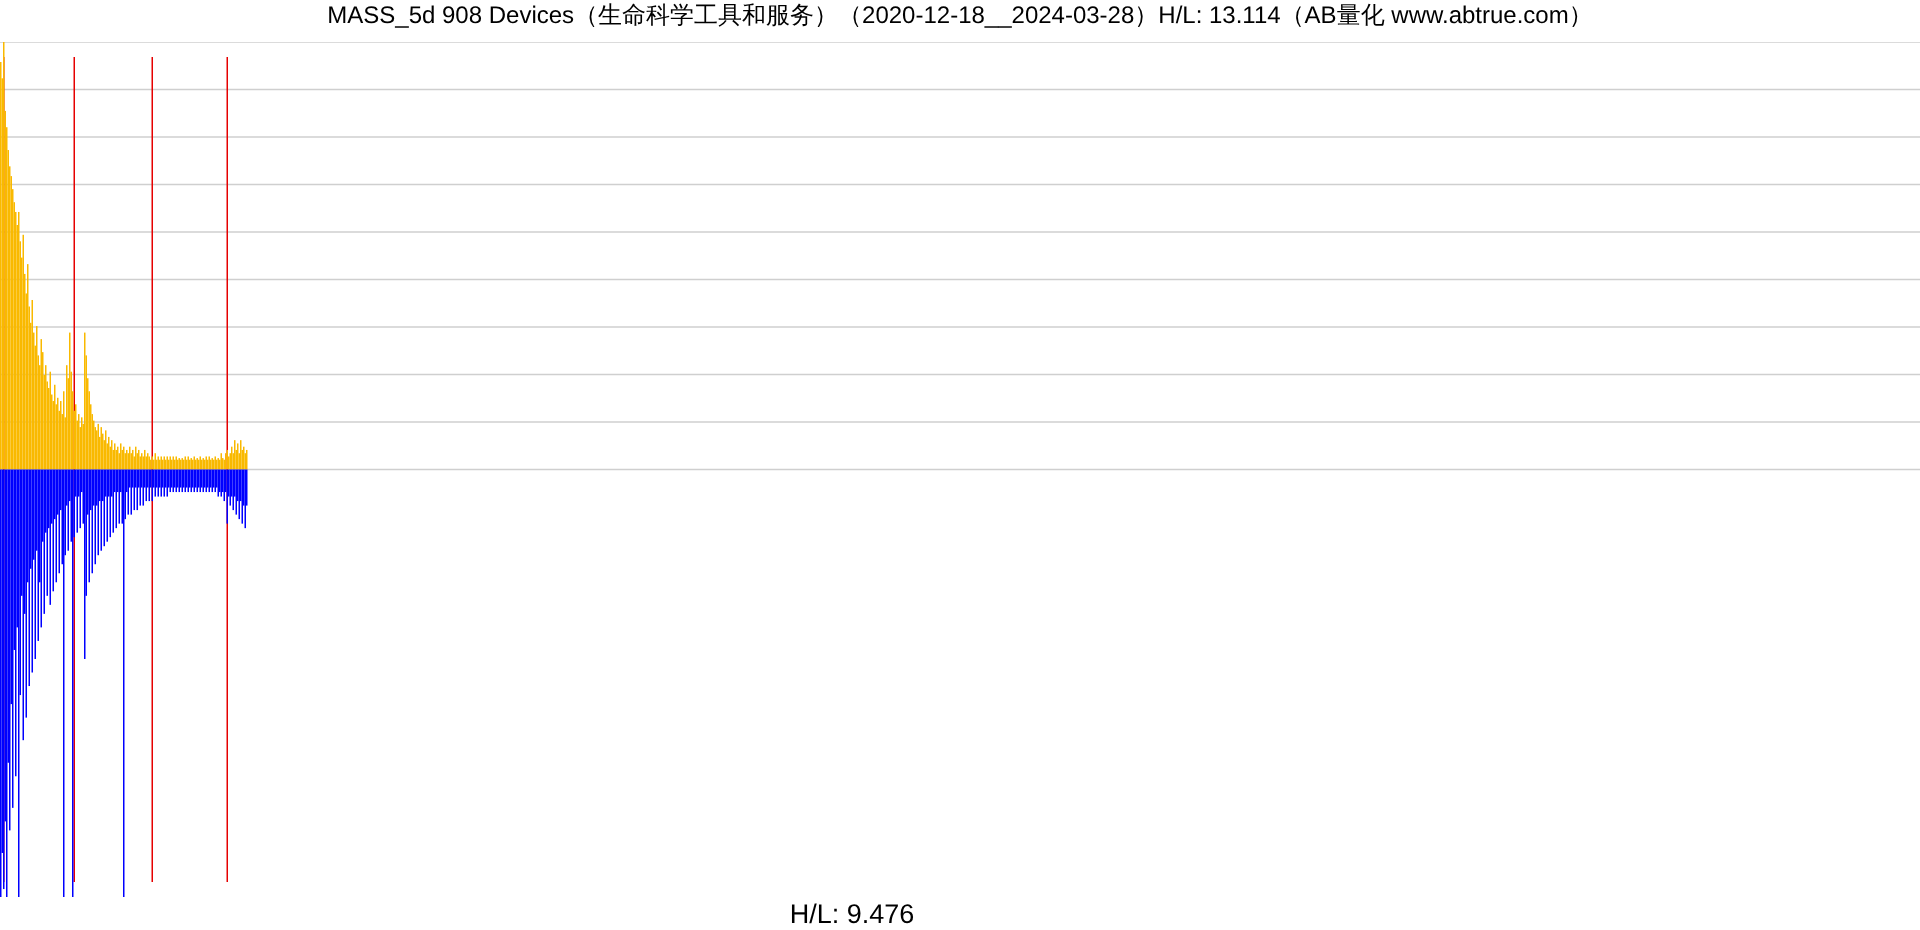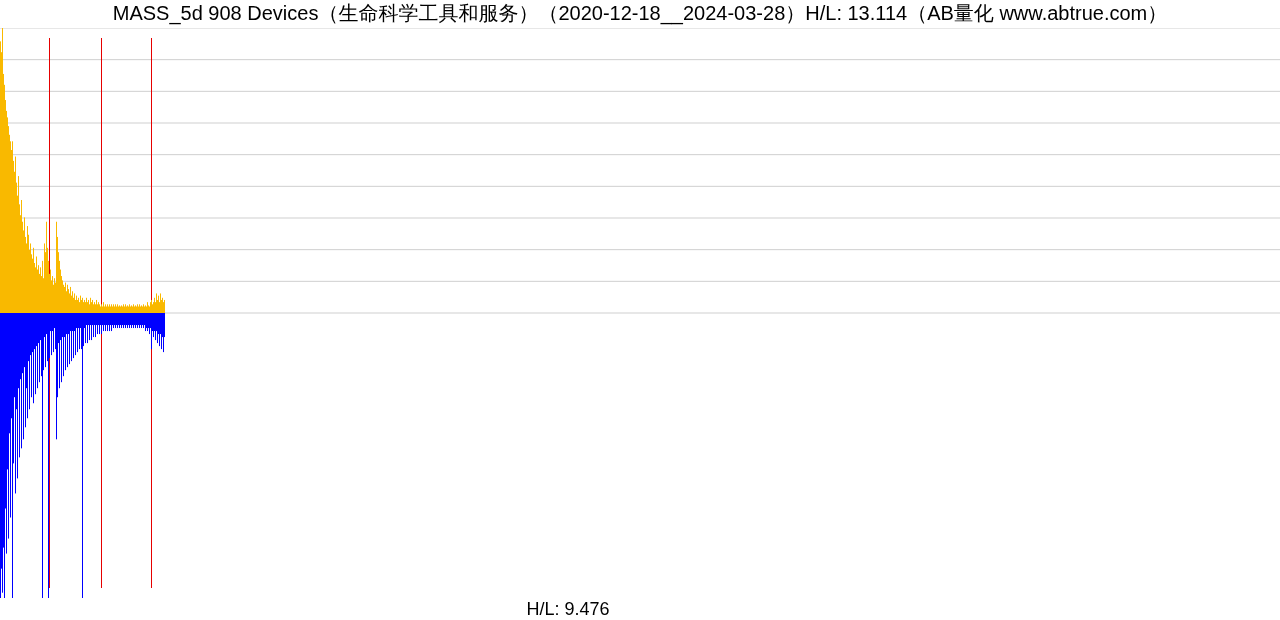--- a/index.html
+++ b/index.html
@@ -1,18 +1,18 @@
 <!DOCTYPE html>
 <html><head>
 <meta charset="utf-8">
 <style>
   html,body{margin:0;padding:0;width:1280px;height:620px;background:#fff;
             font-family:Arial,"Microsoft YaHei",sans-serif;overflow:hidden}
   .title{position:absolute;top:0;left:0;width:1280px;text-align:center;
-         font-size:20px;color:#000}
+         font-size:16px;color:#000}
   .footer{position:absolute;bottom:0;left:0;width:1136px;text-align:center;
           font-size:18px;color:#000}
   .plot{position:absolute;top:28px;left:0;width:1280px;height:570px}
   svg{display:block}
 </style>
 </head>
 <body>
 
 <div class="title">MASS_5d 908 Devices（生命科学工具和服务）（2020-12-18__2024-03-28）H/L: 13.114（AB量化  www.abtrue.com）</div>
 

